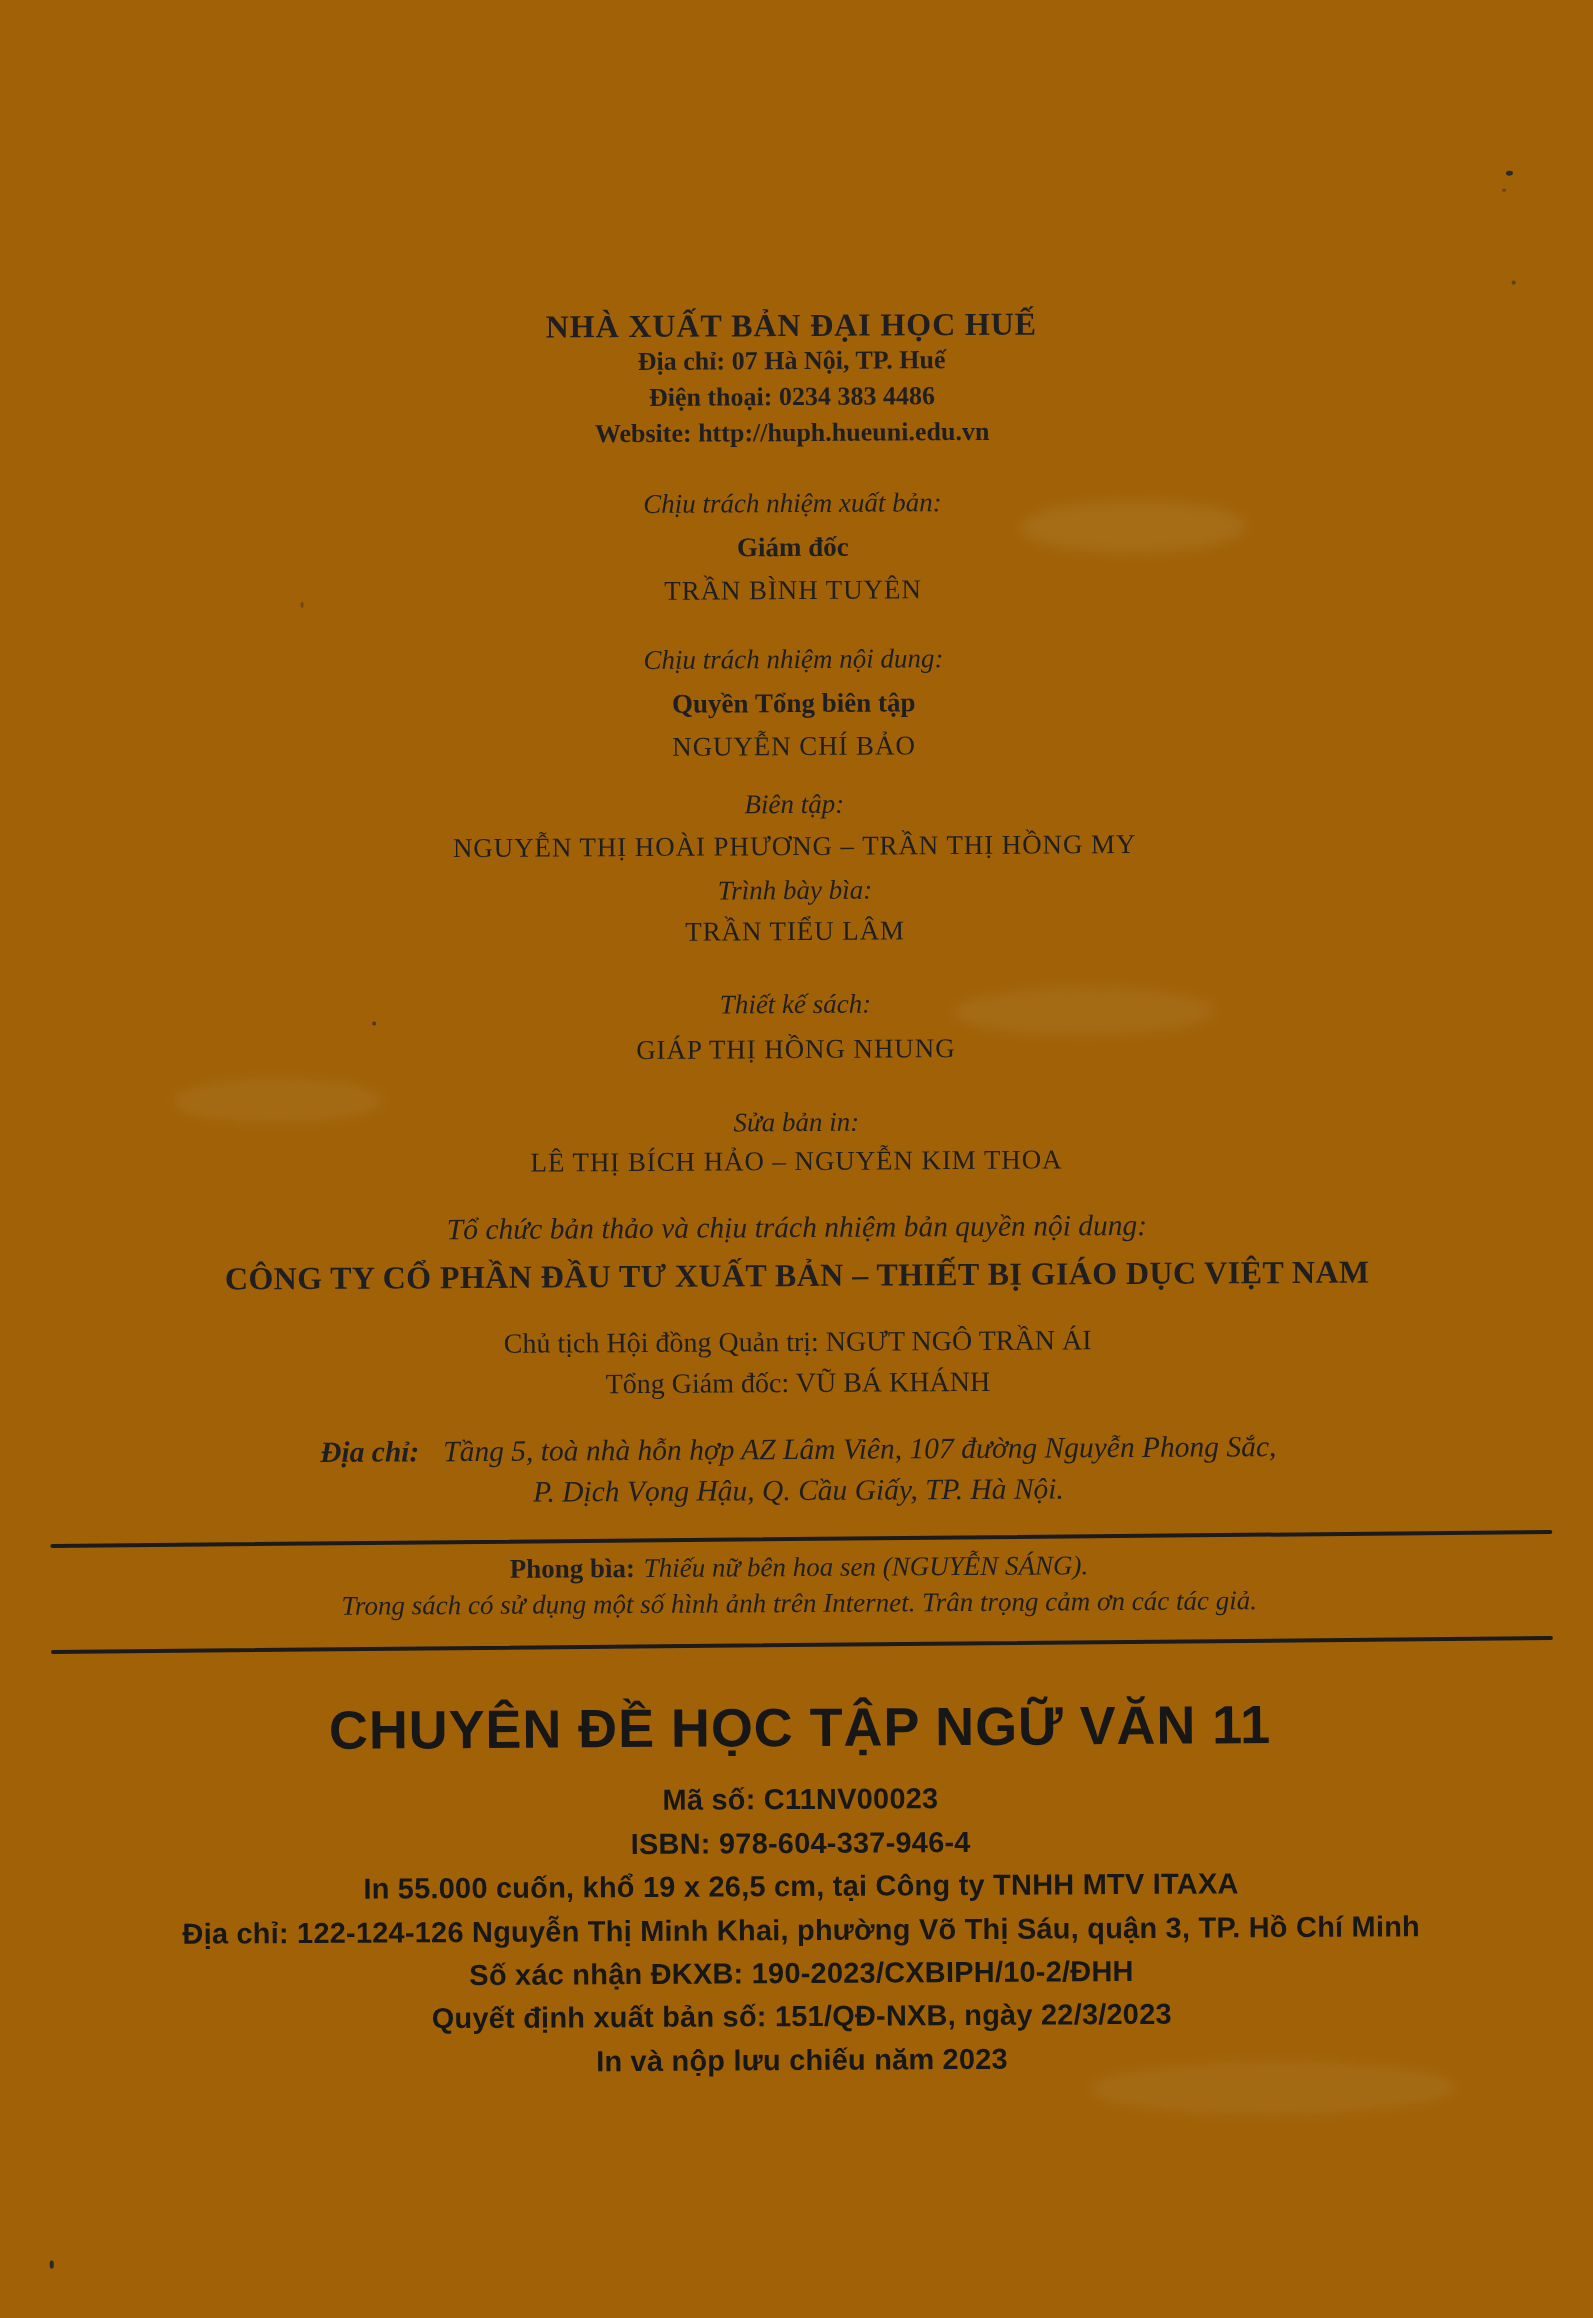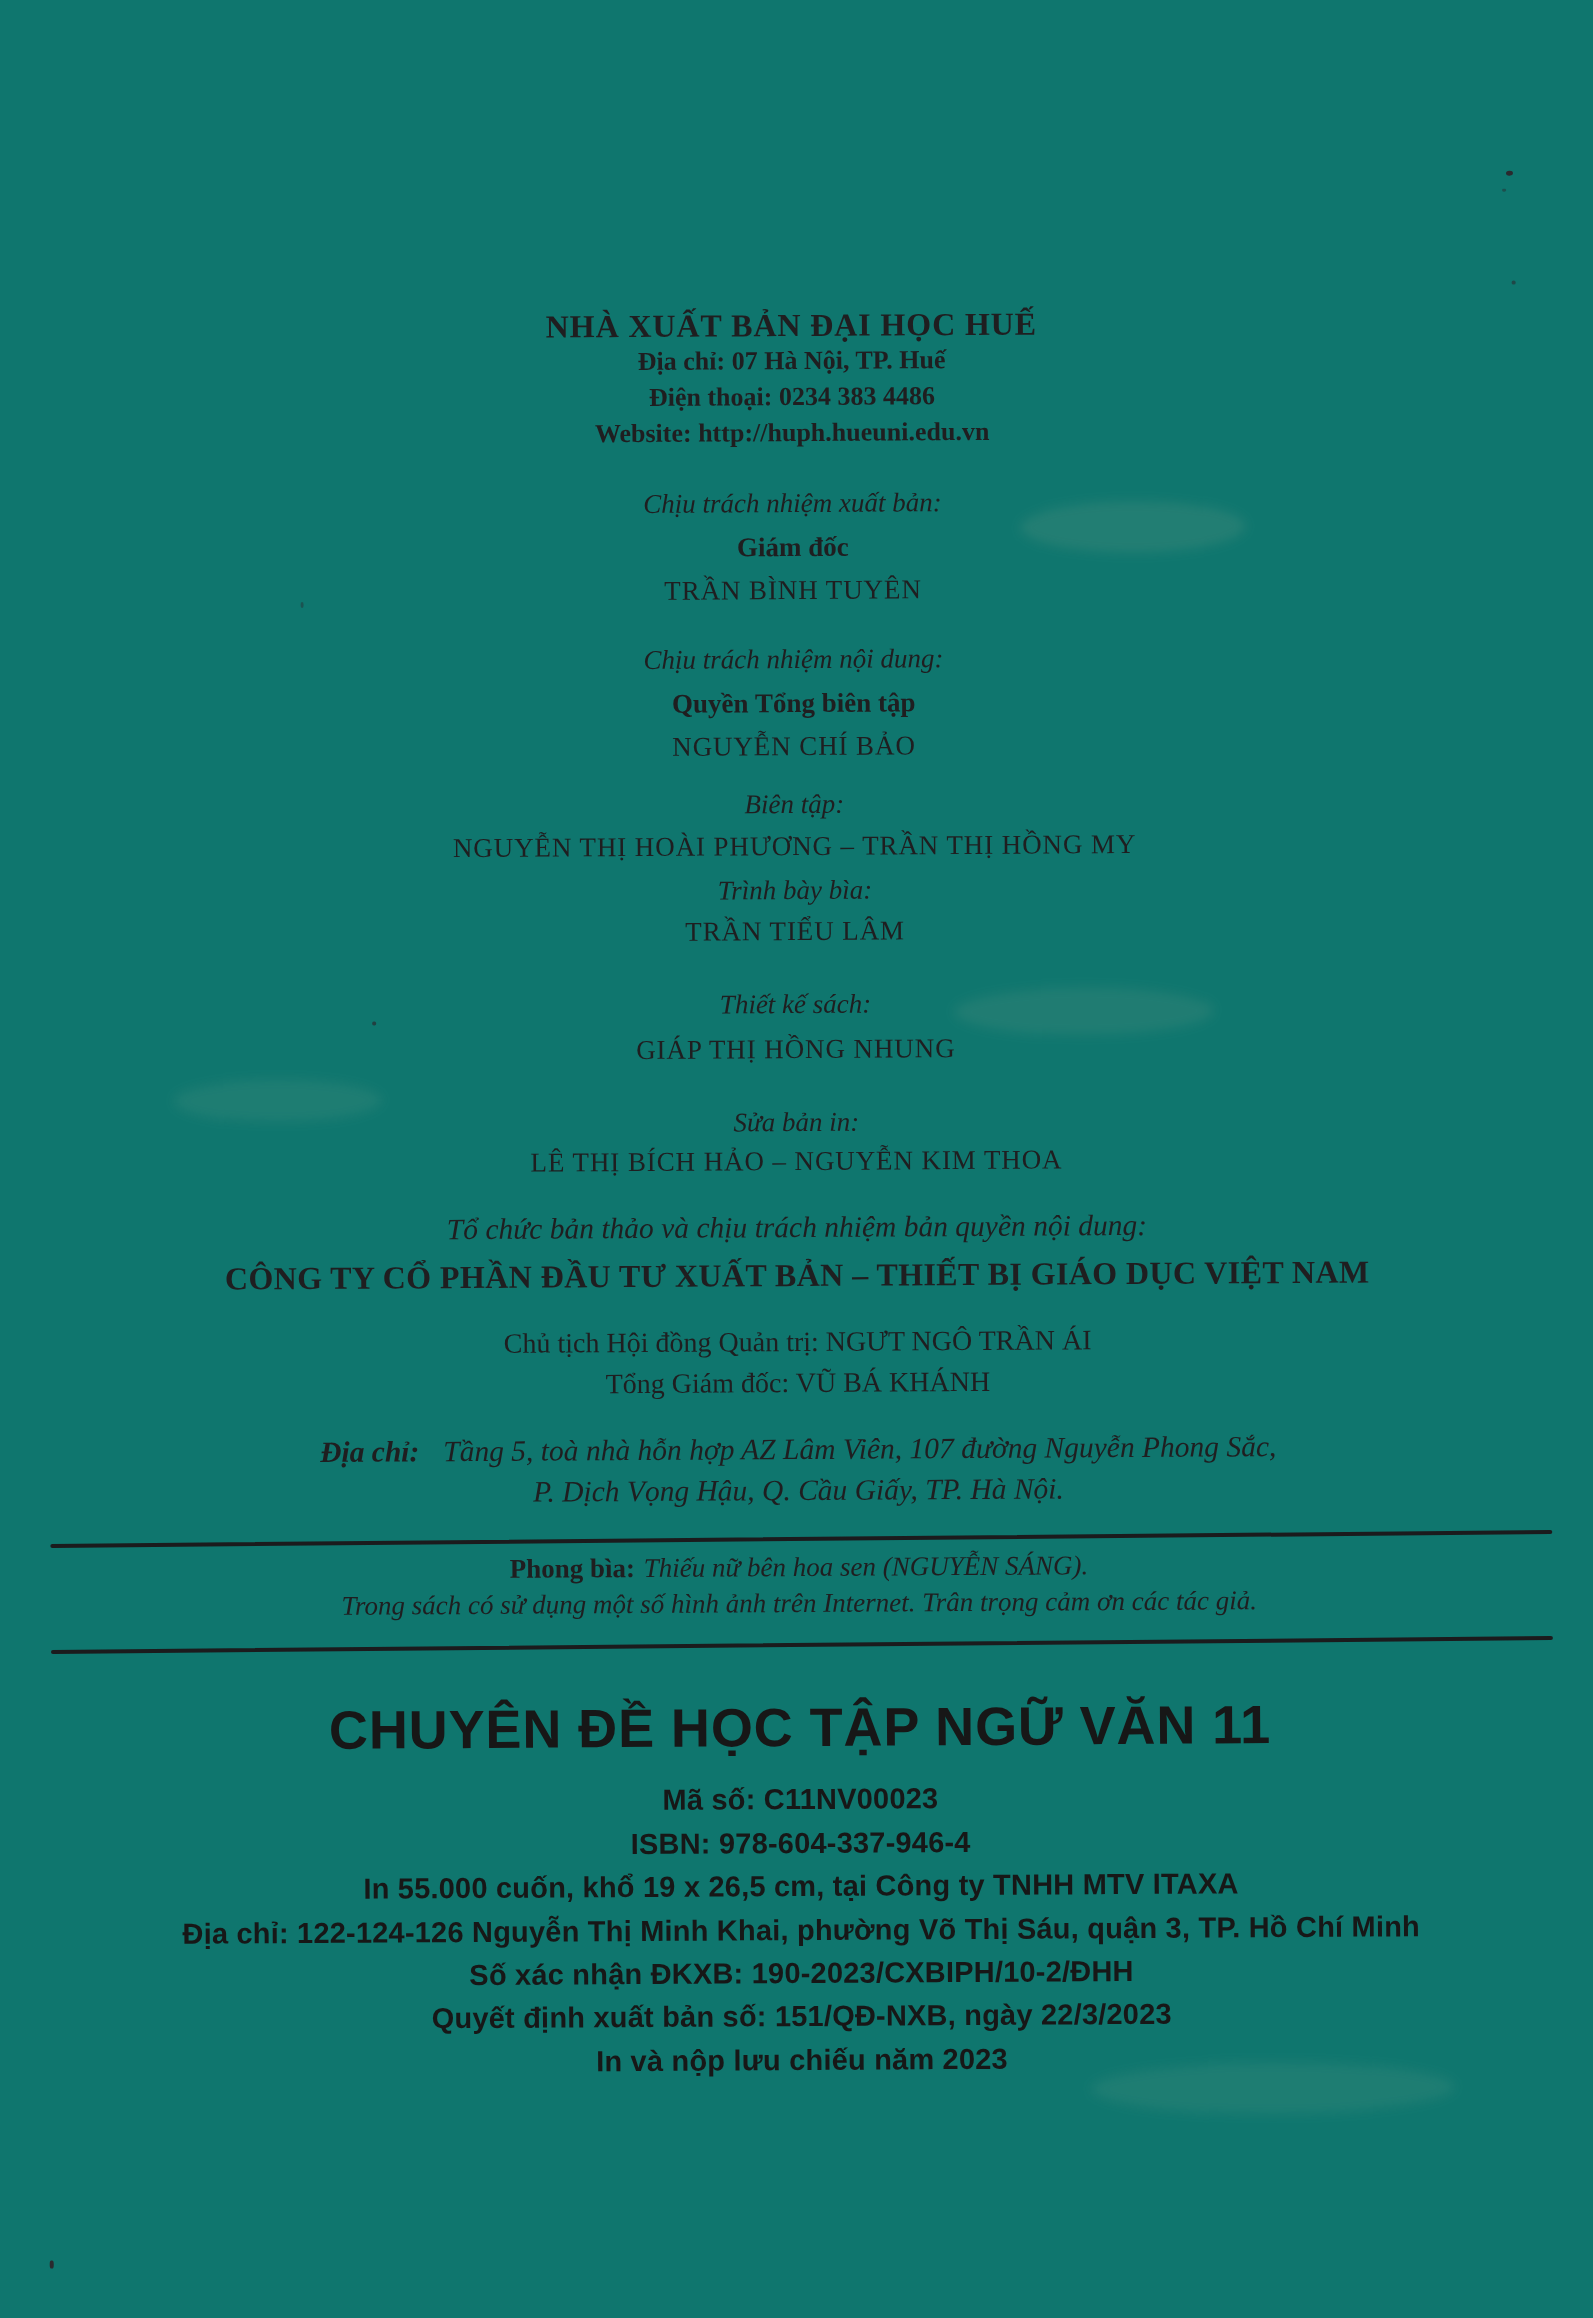--- a/index.html
+++ b/index.html
@@ -1,20 +1,20 @@
 <!DOCTYPE html>
 <html style="font-size:14px"><head>
 <meta charset="utf-8">
 <style>
   html,body{margin:0;padding:0;background:#e8e6e0;}
   #page{
     position:relative;
     width:1593px;height:2319px;
     margin:0 auto;
-    background:#0f766e;
+    background:#a16207;
     overflow:hidden;
     font-family:"Liberation Serif", serif;
     color:#1f1e20;
   }
   #scan{
     position:absolute;inset:0;
     transform:rotate(-0.35deg);
     transform-origin:50% 50%;
   }
   .line{

